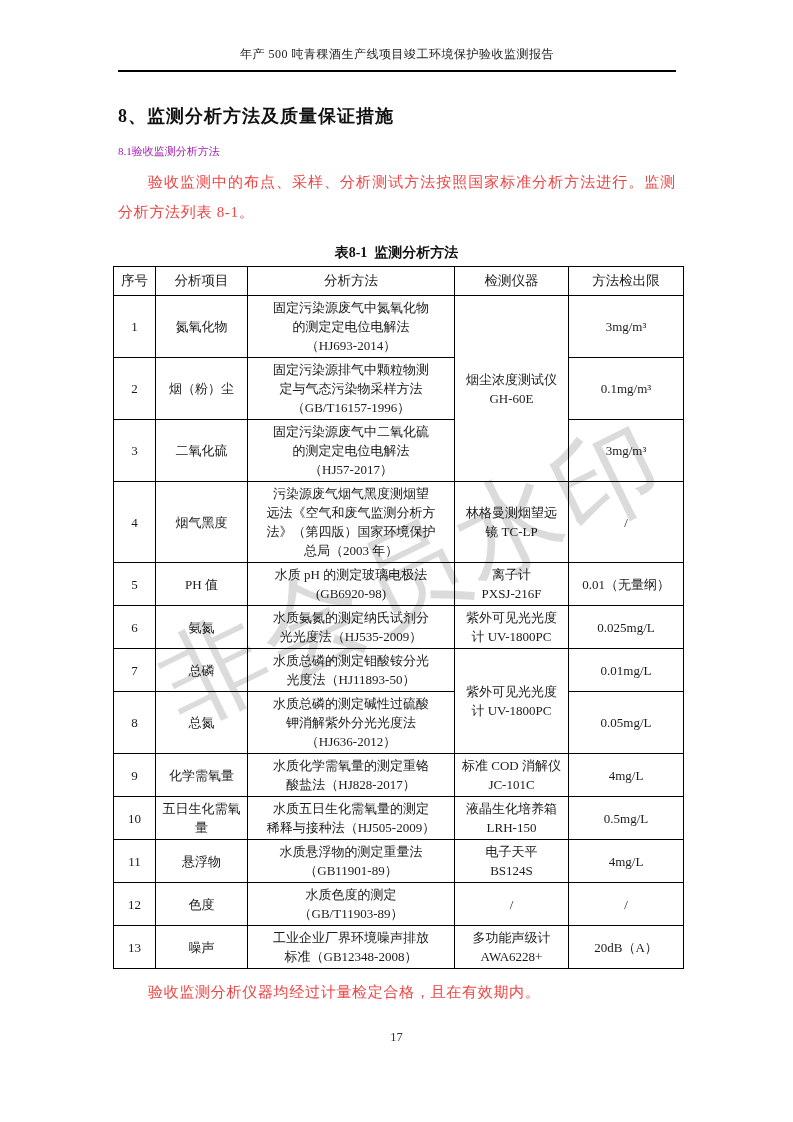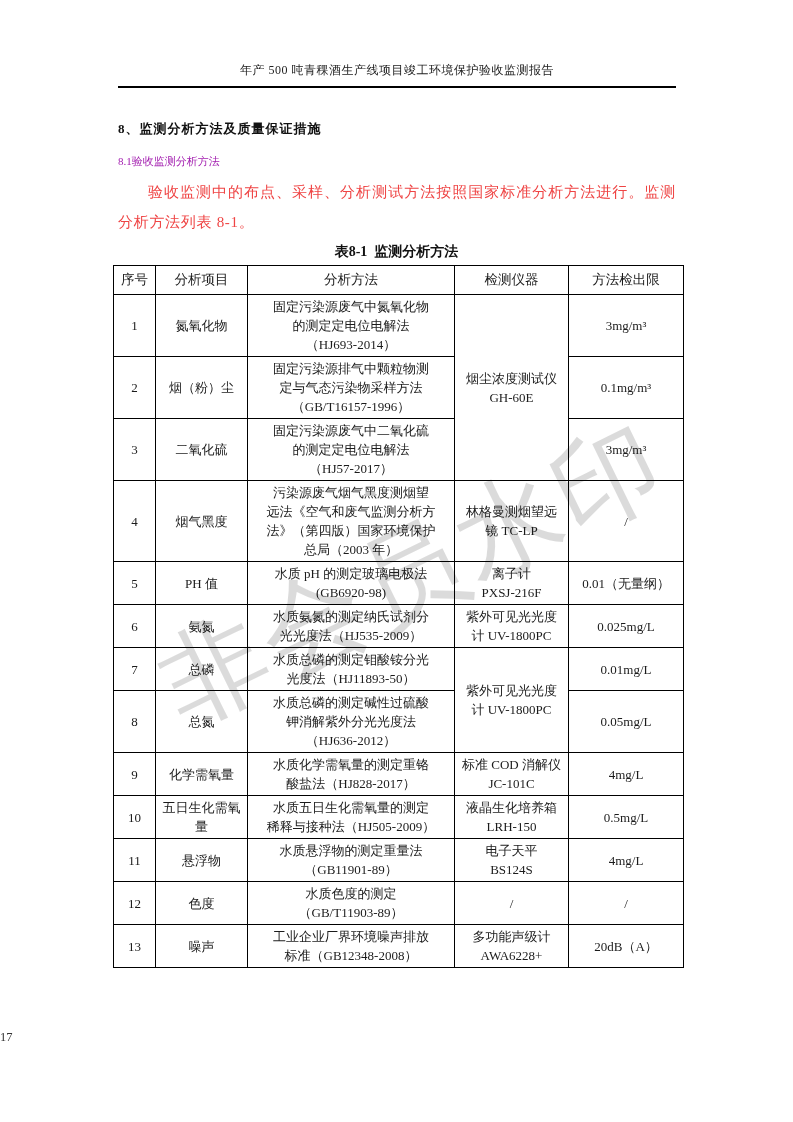--- a/index.html
+++ b/index.html
@@ -2,35 +2,35 @@
 <html><head>
 <meta charset="utf-8">
 <style>
   html,body { margin:0; padding:0; background:#ffffff; }
   .page {
     position:relative; width:793px; height:1122px; background:#ffffff;
     font-family:"Liberation Serif","DejaVu Serif",serif; color:#1b1b1b;
     overflow:hidden; box-sizing:border-box;
   }
   .doc-header {
-    margin:0 117px 0 118px; padding-top:62px; padding-bottom:7px;
+    margin:0 117px 0 118px; padding-top:46px; padding-bottom:7px;
     border-bottom:2px solid #000; text-align:center;
     font-size:12px; letter-spacing:0.5px; color:#222;
   }
   .h-sec1 {
-    margin:32px 117px 0 118px; font-size:13px; font-weight:bold;
+    margin:32px 117px 0 118px; font-size:18px; font-weight:bold;
     letter-spacing:1px; color:#111;
   }
   .h-sec2 { margin:16px 117px 0 118px; font-size:11px; font-weight:normal; color:#a21caf; }
   .body-para {
     margin:8px 117px 0 118px; font-size:15px; line-height:30px;
     letter-spacing:0.7px; text-align:justify; text-indent:2em; color:#ef4444;
   }
   .table-caption {
-    margin-top:6px; text-align:center; font-weight:bold; font-size:14px;
+    margin-top:17px; text-align:center; font-weight:bold; font-size:14px;
     white-space:pre; color:#111;
   }
   table.mtable {
     margin:4px 0 0 113px; border-collapse:collapse; table-layout:fixed;
     width:570px; background:transparent;
   }
   .mtable th, .mtable td {
     border:1.5px solid #000; text-align:center; vertical-align:middle;
     white-space:pre-line; padding:2px 2px; font-size:13px; line-height:19px;
     overflow:hidden;
@@ -41,21 +41,21 @@
   }
   .c-limit { position:relative; }
   .watermark {
     position:absolute; left:413px; top:575px; z-index:5;
     transform:translate(-50%,-50%) rotate(-26deg);
     font-size:105px; letter-spacing:4px; white-space:nowrap;
     color:rgba(0,0,0,0.14); mix-blend-mode:multiply; pointer-events:none;
     font-family:"Liberation Sans","DejaVu Sans",sans-serif;
   }
   .page-number {
-    position:absolute; top:1030px; left:0; width:793px; 
+    position:absolute; top:1030px; left:0; width:793px; text-align:center;
     font-size:12.5px; color:#333;
   }
 </style>
 </head>
 <body>
 
 <div class="page">
 
   <div class="watermark">非会员水印</div>
 
@@ -203,16 +203,17 @@
           <td class="">工业企业厂界环境噪声排放
 标准（GB12348-2008）</td>
           <td class="">多功能声级计
 AWA6228+</td>
           <td class="c-limit">20dB（A）</td>
         </tr>
       </tbody>
   </table>
 
 
+  <p class="body-para">验收监测分析仪器均经过计量检定合格，且在有效期内。</p>
 
   <div class="page-number">17</div>
 
 </div>
 
 </body></html>

